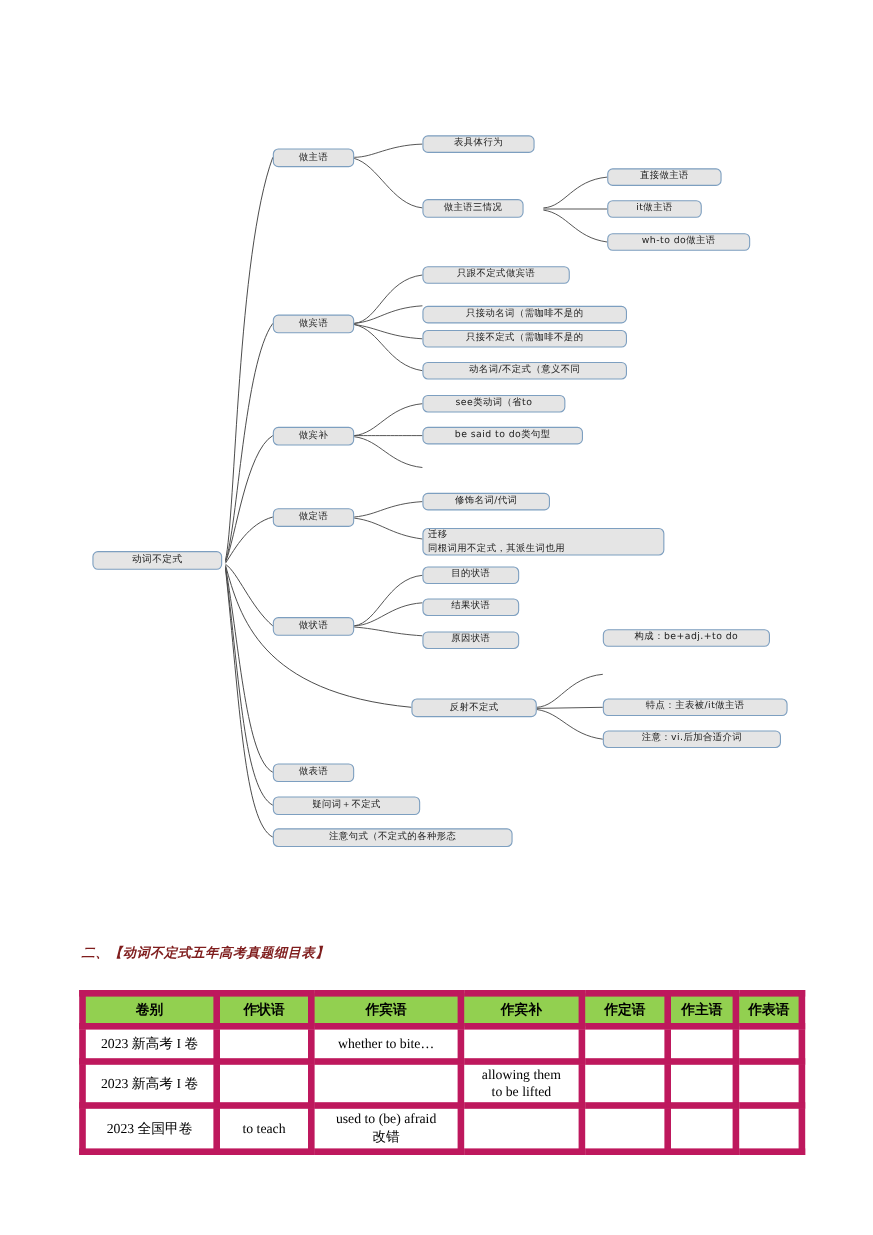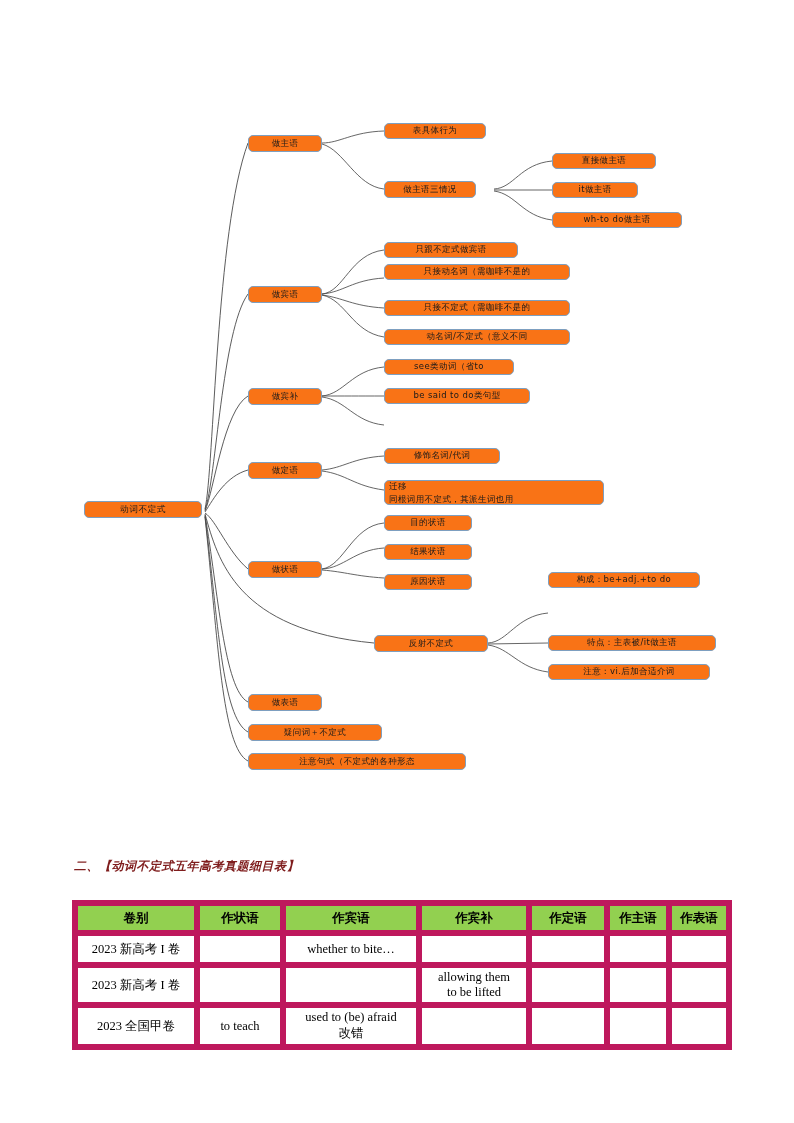--- a/index.html
+++ b/index.html
@@ -28,21 +28,21 @@
     left: 0;
     top: 0;
     width: 794px;
     height: 800px;
   }
   .node {
     position: absolute;
     box-sizing: border-box;
     border: 1px solid #7d9fc0;
     border-radius: 5px;
-    background: #f97316;
+    background: #e5e5e5;
     color: #1a1a1a;
     font-family: "DejaVu Sans", "Liberation Sans", sans-serif;
     font-size: 8.5px;
     line-height: 1.32;
     letter-spacing: .4px;
     text-align: center;
     display: flex;
     align-items: center;
     justify-content: center;
     padding: 1px 4px;
@@ -161,21 +161,21 @@
 
   <div class="node" style="left:248px; top:135px; width:74px; height:17px;">做主语</div>
   <div class="node" style="left:384px; top:123px; width:102px; height:16px;">表具体行为</div>
   <div class="node" style="left:384px; top:181px; width:92px; height:17px;">做主语三情况</div>
   <div class="node" style="left:552px; top:153px; width:104px; height:16px;">直接做主语</div>
   <div class="node" style="left:552px; top:182px; width:86px; height:16px;">it做主语</div>
   <div class="node" style="left:552px; top:212px; width:130px; height:16px;">wh-to do做主语</div>
 
   <div class="node" style="left:248px; top:286px; width:74px; height:17px;">做宾语</div>
   <div class="node" style="left:384px; top:242px; width:134px; height:16px;">只跟不定式做宾语</div>
-  <div class="node" style="left:384px; top:264px; width:186px; height:16px;">只接动名词（需咖啡不是的</div>
+  <div class="node" style="left:384px; top:278px; width:186px; height:16px;">只接动名词（需咖啡不是的</div>
   <div class="node" style="left:384px; top:300px; width:186px; height:16px;">只接不定式（需咖啡不是的</div>
   <div class="node" style="left:384px; top:329px; width:186px; height:16px;">动名词/不定式（意义不同</div>
 
   <div class="node" style="left:248px; top:388px; width:74px; height:17px;">做宾补</div>
   <div class="node" style="left:384px; top:359px; width:130px; height:16px;">see类动词（省to</div>
   <div class="node" style="left:384px; top:388px; width:146px; height:16px;">be said to do类句型</div>
 
   <div class="node" style="left:248px; top:462px; width:74px; height:17px;">做定语</div>
   <div class="node" style="left:384px; top:448px; width:116px; height:16px;">修饰名词/代词</div>
   <div class="node multi" style="left:384px; top:480px; width:220px; height:25px;">迁移

